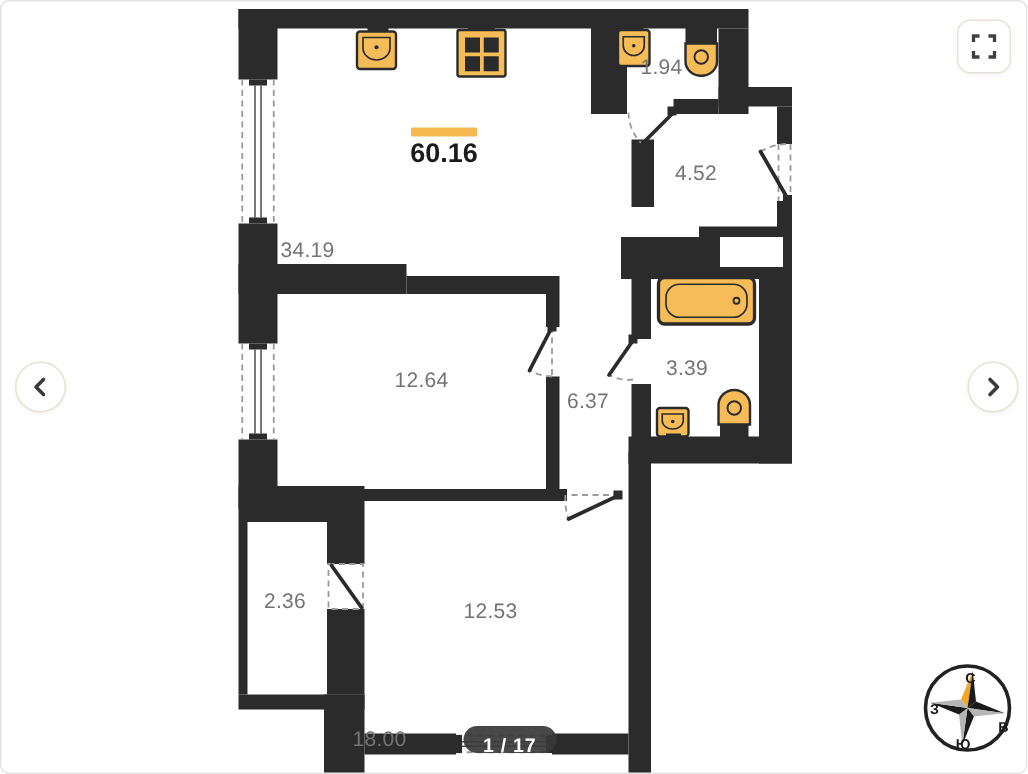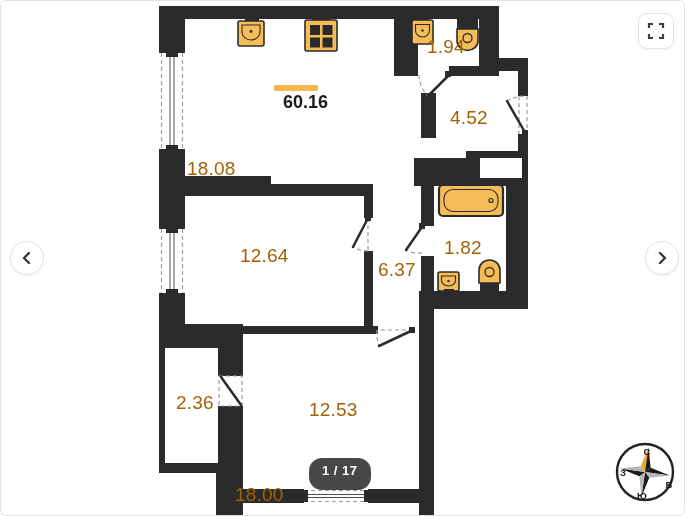--- a/index.html
+++ b/index.html
@@ -1,31 +1,31 @@
 <!DOCTYPE html>
 <html><head>
 <meta charset="utf-8">
 <style>
   html,body{margin:0;padding:0;background:#fff;font-family:"Liberation Sans",sans-serif;}
   #stage{position:relative;width:685px;height:516px;background:#fff;border:1px solid #e2e2e2;
          border-radius:6px;box-sizing:border-box;overflow:hidden;}
   .plan{position:absolute;left:0;top:0;}
-  .rl{position:absolute;font-size:19px;color:#a16207;letter-spacing:.2px;}
+  .rl{position:absolute;font-size:14px;color:#737373;letter-spacing:.2px;}
   .total-bar{position:absolute;left:273px;top:84px;width:44px;height:6px;background:#f6b94f;border-radius:1px;}
-  .total-label{position:absolute;left:263px;top:91px;width:64px;text-align:right;
+  .total-label{position:absolute;left:263px;top:91px;width:64px;text-align:center;
                font-size:18px;font-weight:bold;color:#1b1b1b;}
   .nav-btn{position:absolute;width:34px;height:34px;border-radius:50%;background:#fff;
            border:1px solid #e6e1d5;box-shadow:0 1px 3px rgba(0,0,0,.06);
            display:flex;align-items:center;justify-content:center;cursor:pointer;padding:0;}
   .nav-prev{left:9px;top:240px;}
   .nav-next{left:644px;top:240px;}
   .fs-btn{position:absolute;left:637px;top:12px;width:36px;height:36px;border-radius:9px;
           background:#fff;border:1px solid #e8e3d8;box-shadow:0 1px 3px rgba(0,0,0,.05);
           display:flex;align-items:center;justify-content:center;cursor:pointer;padding:0;}
-  .pill{position:absolute;left:308px;top:457px;height:32px;line-height:25px;padding:0 13px;
+  .pill{position:absolute;left:308px;top:483px;height:18px;line-height:25px;padding:0 13px;
         border-radius:13px;background:rgba(56,56,56,.92);color:#fff;font-size:13px;
         font-weight:bold;letter-spacing:.5px;}
   .compass{position:absolute;left:612px;top:438px;}
 </style>
 </head>
 <body>
 
 <div id="stage">
 
   <svg class="plan" width="685" height="516" viewBox="0 0 685 516">
@@ -184,26 +184,26 @@
         <path d="M478,282 v-13 a10.5,10 0 0 1 21,0 v13 z" fill="#f5bc57" stroke="#2b2b2b" stroke-width="1.6"></path>
         <circle cx="488.5" cy="271" r="4.5" fill="none" stroke="#2b2b2b" stroke-width="1.3"></circle>
         <rect x="479" y="282" width="19" height="9" fill="#2b2b2b"></rect>
       </g>
     </g>
   </svg>
 
   <div class="total-bar"></div>
   <div class="total-label">60.16</div>
 
-  <div class="rl" style="left:186px;top:157px">18.08</div>
+  <div class="rl" style="left:186px;top:157px">34.19</div>
   <div class="rl" style="left:426px;top:35px">1.94</div>
   <div class="rl" style="left:449px;top:106px">4.52</div>
-  <div class="rl" style="left:239px;top:244px">12.64</div>
+  <div class="rl" style="left:262px;top:244px">12.64</div>
   <div class="rl" style="left:377px;top:258px">6.37</div>
-  <div class="rl" style="left:443px;top:236px">1.82</div>
+  <div class="rl" style="left:443px;top:236px">3.39</div>
   <div class="rl" style="left:175px;top:391px">2.36</div>
   <div class="rl" style="left:308px;top:398px">12.53</div>
   <div class="rl" style="left:234px;top:483px">18.00</div>
 
   <button class="fs-btn">
     <svg width="18" height="18" viewBox="0 0 18 18" fill="none" stroke="#3f3f3f" stroke-width="2.2">
       <path d="M6,2 H2 V6"></path>
         <path d="M12,2 H16 V6"></path>
         <path d="M16,12 V16 H12"></path>
         <path d="M2,12 V16 H6"></path>

